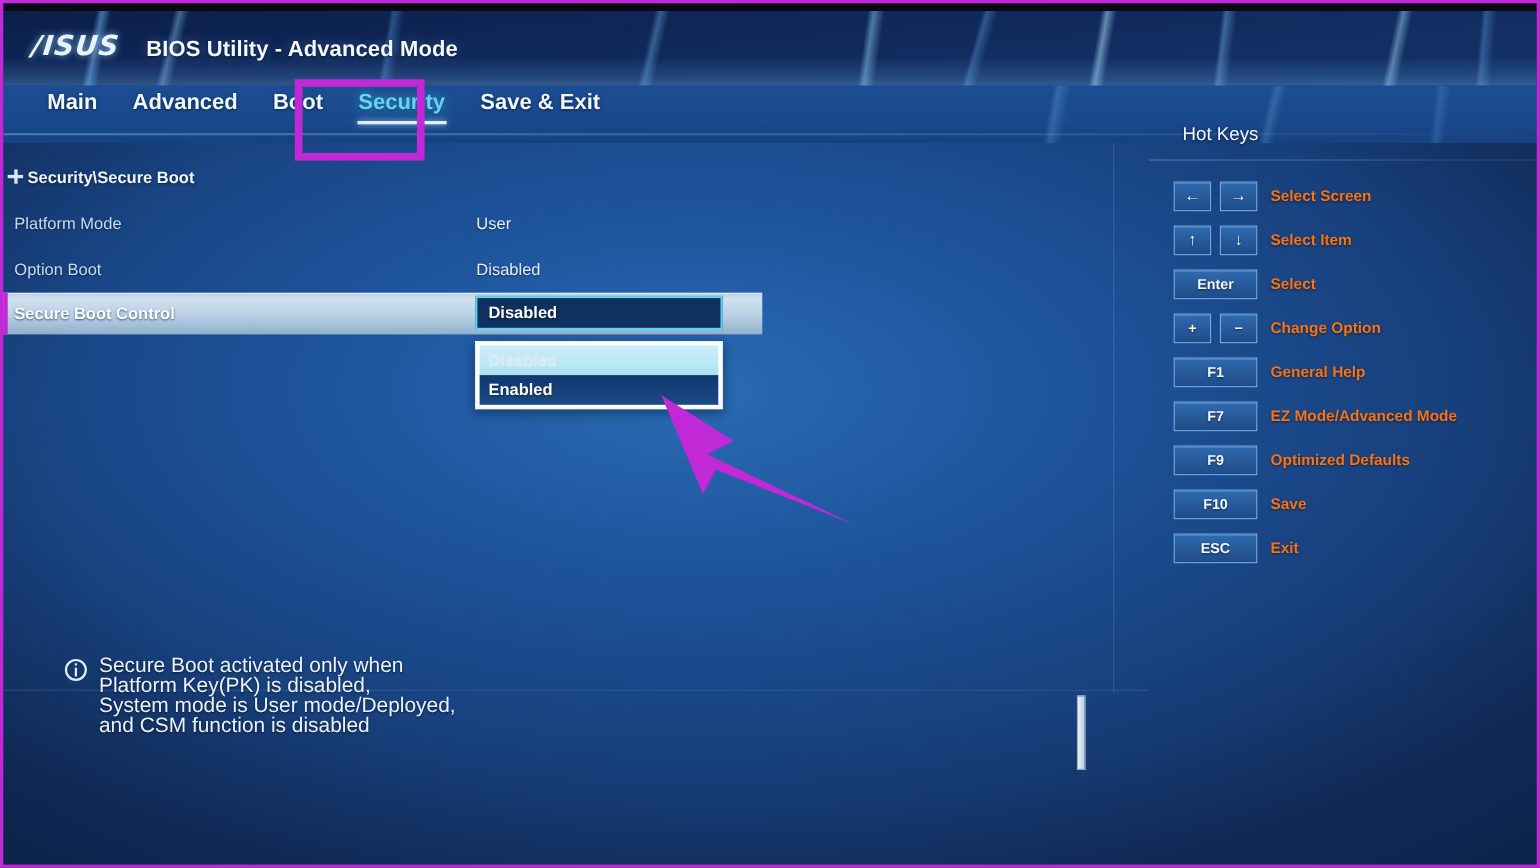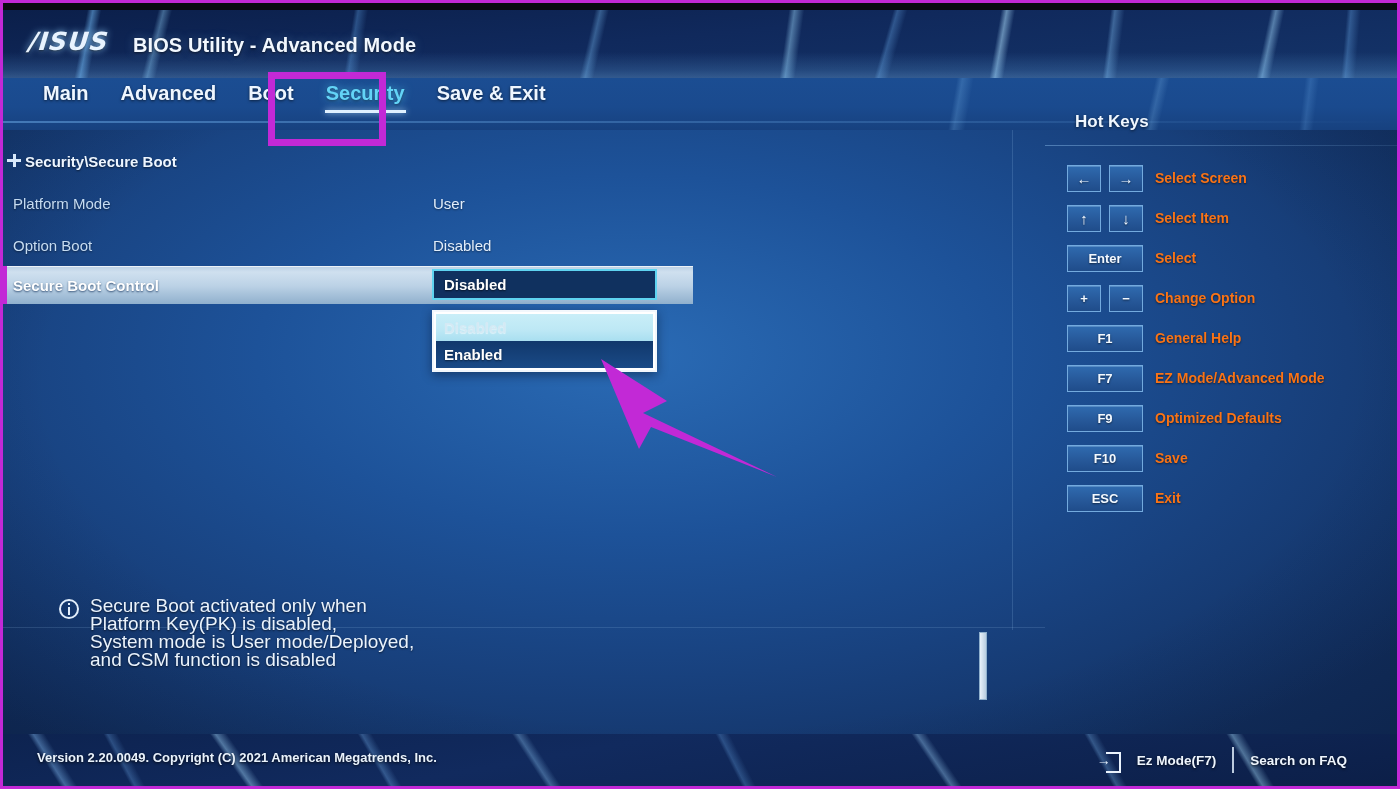--- a/index.html
+++ b/index.html
@@ -359,21 +359,21 @@
   
   .hotkeys {
     position: absolute;
     top: 100px; right: 3px;
     width: 352px; bottom: 52px;
   }
   .hotkeys-title {
     position: absolute;
     left: 30px; top: 12px;
     font-size: 17px;
-    font-weight: 700;
+    font-weight: 400;
     color: #f0f7ff;
     text-shadow: 0 1px 3px rgba(0,0,0,.6);
   }
   .hotkeys-rule {
     position: absolute;
     left: 0; right: 0; top: 45px;
     height: 1px;
     background: linear-gradient(to right, rgba(150,200,245,.42), rgba(150,200,245,.12));
   }
   .hotkeys-list {
@@ -654,29 +654,20 @@
       <div class="hk-row">
         <div class="hk-keys">
           <div class="key wide">ESC</div>
         </div>
         <div class="hk-desc">Exit</div>
       </div>
 
     </div>
   </div>
 
-  <div class="footer">
-    <div class="footer-version">Version 2.20.0049. Copyright (C) 2021 American Megatrends, Inc.</div>
-    <div class="footer-right">
-      <div class="ezmode-icon"></div>
-      <div class="footer-link">Ez Mode(F7)</div>
-      <div class="footer-sep"></div>
-      <div class="footer-link">Search on FAQ</div>
-    </div>
-  </div>
 
   <div class="anno-box"></div>
   <svg class="anno-arrow" viewBox="0 0 250 150">
     <polygon points="46,24 112,66 88,78 222,142 96,92 84,114" fill="#c229d6"></polygon>
   </svg>
 
   <div class="bezel-black-top"></div>
   <div class="bezel-frame"></div>
 
 </div>

